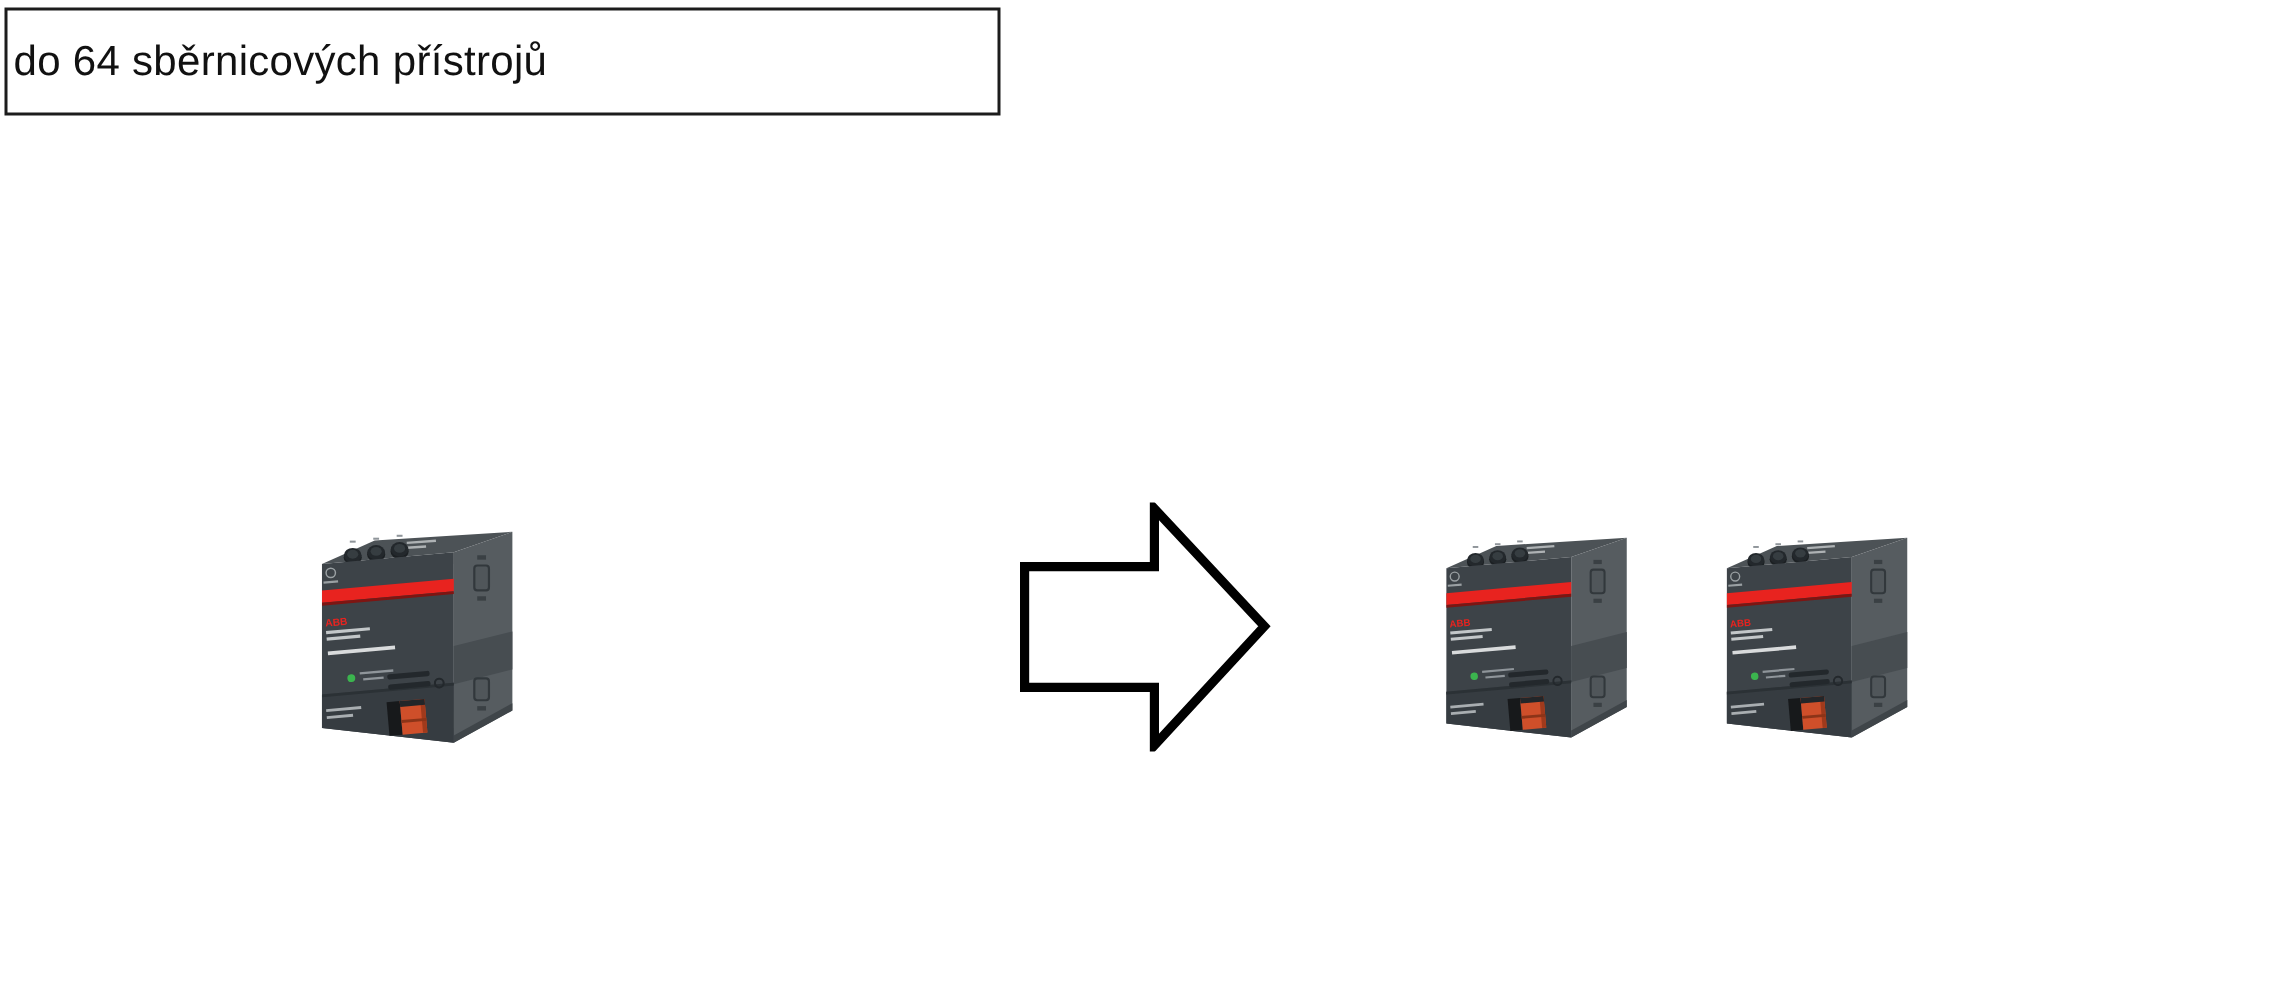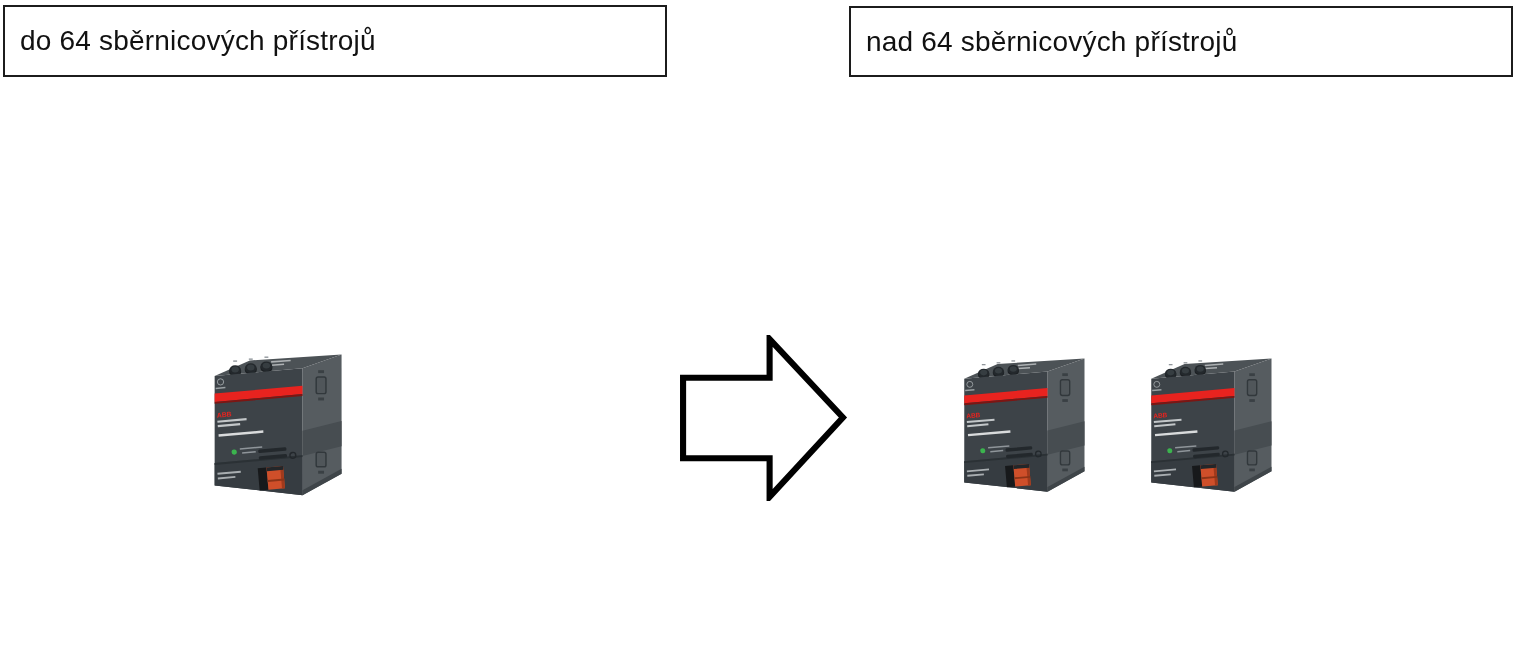--- a/index.html
+++ b/index.html
@@ -15,21 +15,21 @@
     background: #ffffff;
     overflow: hidden;
   }
   .label-box {
     position: absolute;
     box-sizing: border-box;
     border: 2px solid #1c1c1c;
     background: #ffffff;
     display: flex;
     align-items: center;
-    padding-left: 15px;
+    padding-left: 4px;
     font-size: 28px;
     color: #111111;
     letter-spacing: 0.2px;
   }
   .label-box.left  { left: 3px;   top: 5px; width: 664px; height: 72px; }
   .label-box.right { left: 849px; top: 6px; width: 664px; height: 71px; }
 
   .device-group {
     position: absolute;
     display: flex;
@@ -53,23 +53,20 @@
 </style>
 </head>
 <body>
 
 <div class="canvas">
 
   <div class="label-box left">
     <span>do 64 sběrnicových přístrojů</span>
   </div>
 
-  <div class="label-box right">
-    <span>nad 64 sběrnicových přístrojů</span>
-  </div>
 
   <div class="device-group single">
   <svg class="device" viewBox="0 0 160 170" xmlns="http://www.w3.org/2000/svg">
 
     <g>
       <polygon points="100,33 140,19 140,141 100,163" fill="#565c60"></polygon>
       <polygon points="100,97 140,87 140,113 100,123" fill="#474d51"></polygon>
       <polygon points="100,158 140,136 140,141 100,163" fill="#3f4549"></polygon>
       <rect x="114" y="42" width="10" height="17" rx="2" fill="#50565a" stroke="#32383c" stroke-width="1.5"></rect>
       <rect x="116" y="35" width="6" height="3" fill="#3a4044"></rect>

